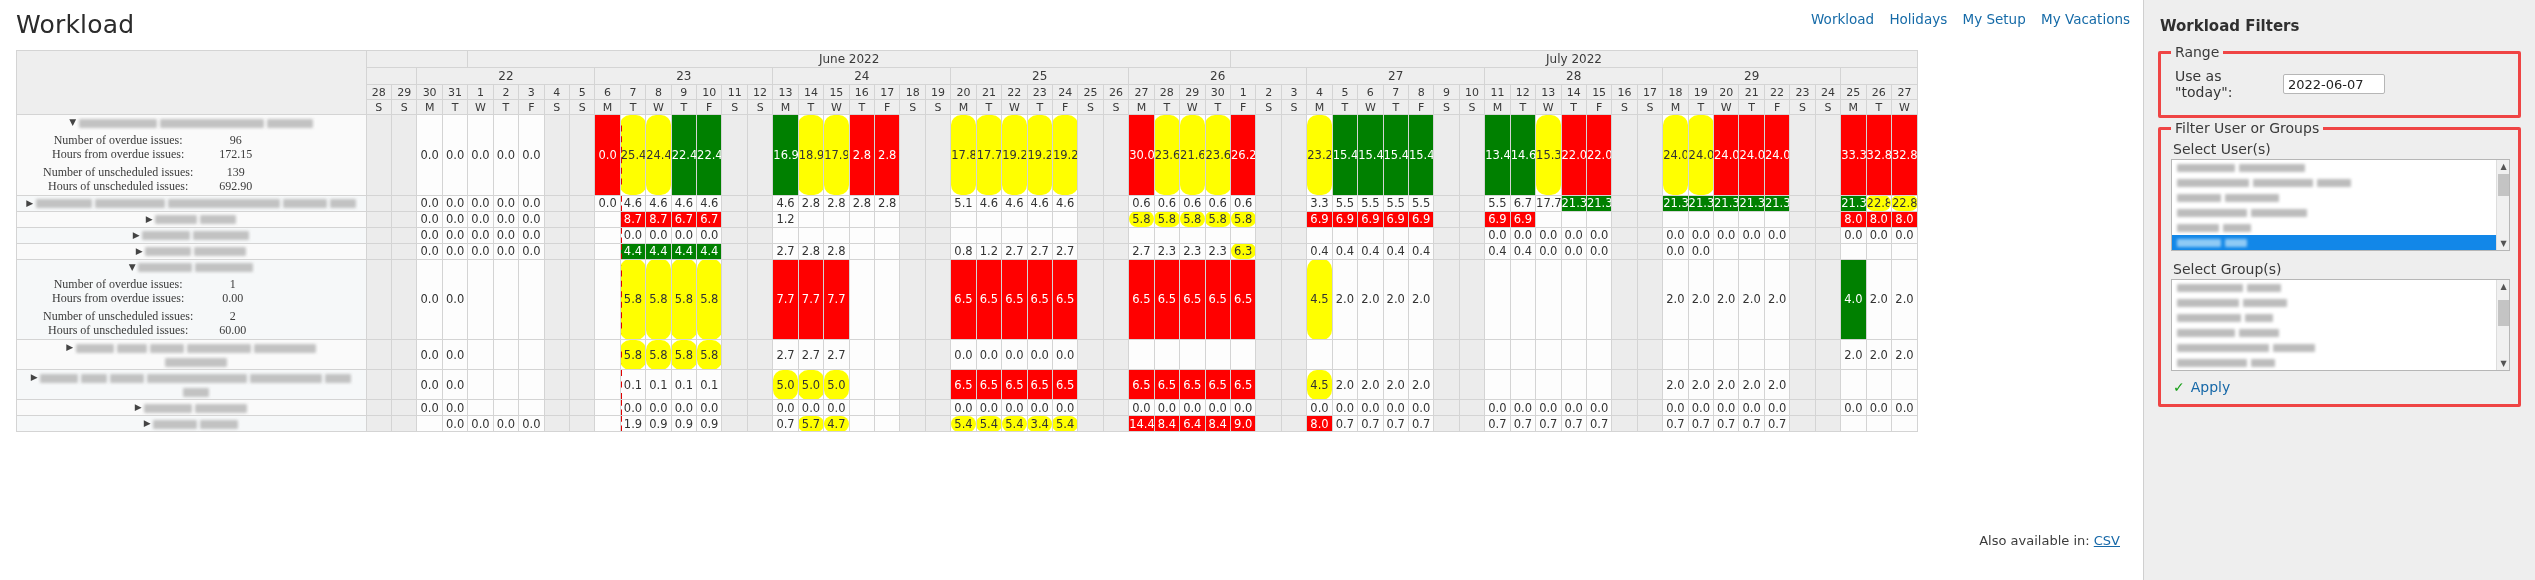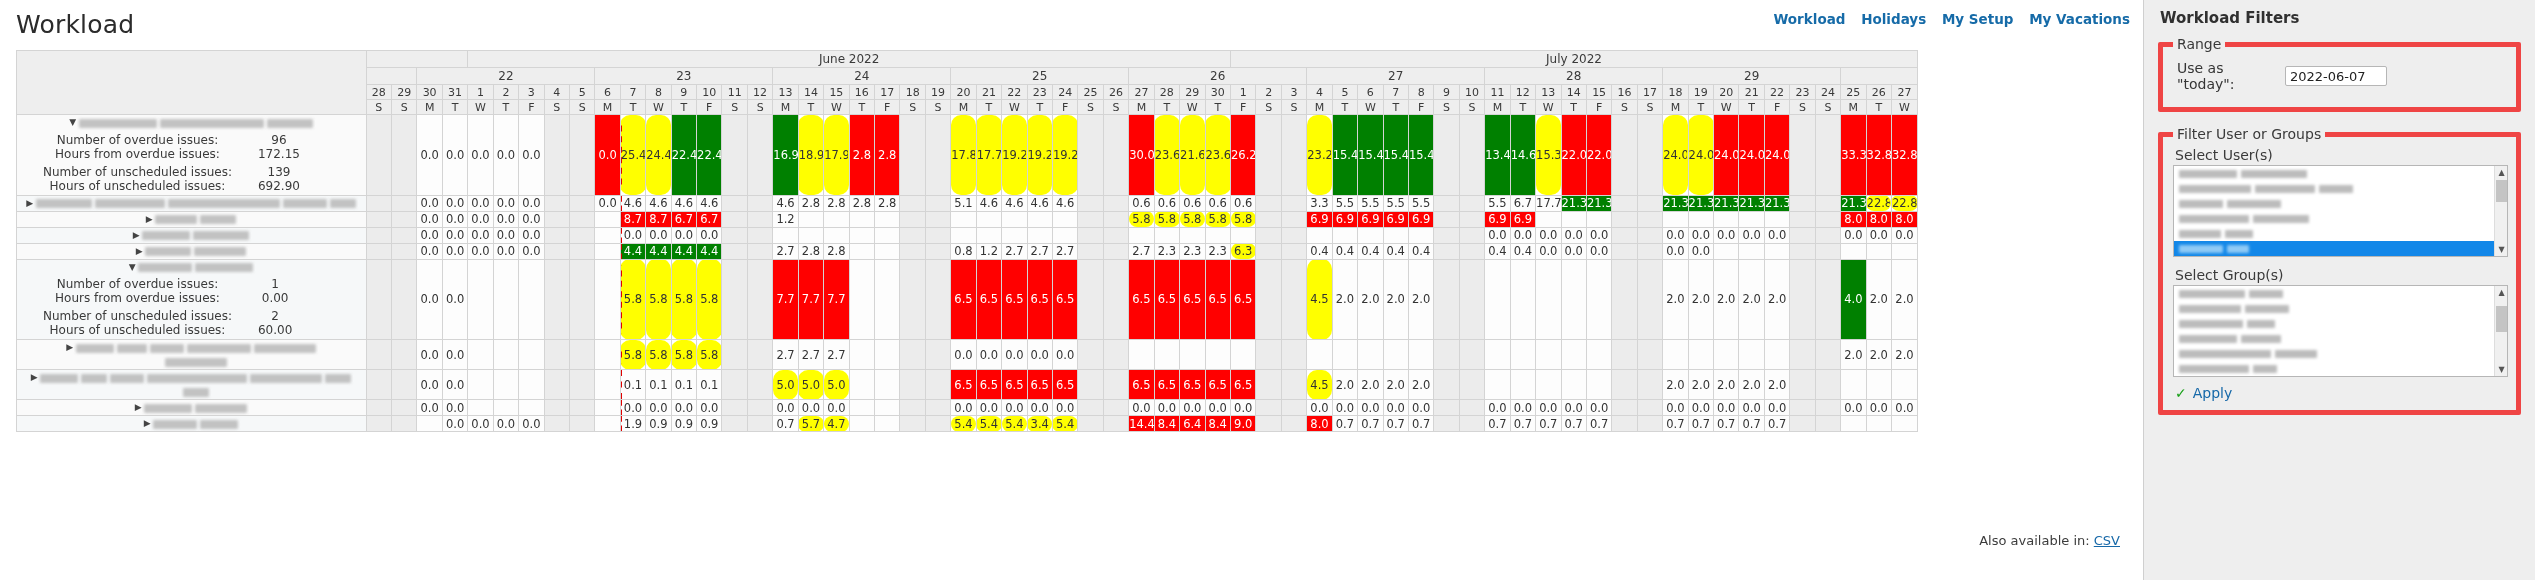--- a/index.html
+++ b/index.html
@@ -24,21 +24,20 @@
     color: #2b2b2b;
     margin: 10px 0 0 16px;
     letter-spacing: .2px;
   }
   .topnav {
     position: absolute;
     right: 10px; top: 11px;
     font-size: 13.5px;
     color: #1f6fb2;
     white-space: nowrap;
-    font-weight: bold;
   }
   .topnav a {
     color: #166ba8; text-decoration: none; margin-left: 11px;
   }
   .topnav a:first-child { margin-left: 0; }
 
   
   .wl-wrap {
     position: absolute; left: 16px; top: 50px;
     width: 1902px;
@@ -124,20 +123,21 @@
     border-radius: 1px;
     filter: blur(1.6px);
     opacity: .85;
     vertical-align: middle;
   }
   .detail {
     margin: 3px 0 2px 26px;
     font-size: 12px;
     color: #3a3a3a;
     line-height: 14px;
+    font-family: Liberation Serif, serif;
   }
   .detail table { border-collapse: collapse; }
   .detail td { border: none !important; padding: 0; text-align: left; height: auto; background: none; }
   .detail td.lbl { padding-right: 26px; }
   .detail .grp { height: 4px; }
   .csvbox {
     position: absolute;
     right: 20px;
     top: 533px;
     font-size: 13px;
@@ -146,29 +146,29 @@
   }
   .csvbox a { color: #1668a8; }
 
   
   .sidebar {
     position: absolute;
     right: 0; top: 0;
     width: 392px; height: 580px;
     background: #eeeeee;
     border-left: 1px solid #cfcfcf;
-    padding: 6px 14px 0 14px;
+    padding: 14px 14px 0 14px;
     font-size: 14px;
     color: #2f2f2f;
   }
   .sb-title { font-size: 15px; font-weight: bold; color: #303030; margin: 3px 0 9px 2px; }
   fieldset.sb {
-    border: 5px solid #ef4444;
+    border: 3px solid #ef4444;
     border-radius: 2px;
-    margin: 0 0 14px 0;
+    margin: 0 0 2px 0;
     padding: 4px 8px 9px 10px;
   }
   fieldset.sb legend { padding: 0 4px; font-size: 14px; color: #3a3a3a; }
   .frow { display: flex; align-items: center; margin: 4px 0 6px 4px; }
   .frow label { width: 108px; font-size: 14px; color: #353535; }
   .frow label.wide { width: 108px; }
   .frow input[type=text] {
     width: 102px; height: 20px;
     border: 1px solid #b6b6b6;
     background: #fff;

